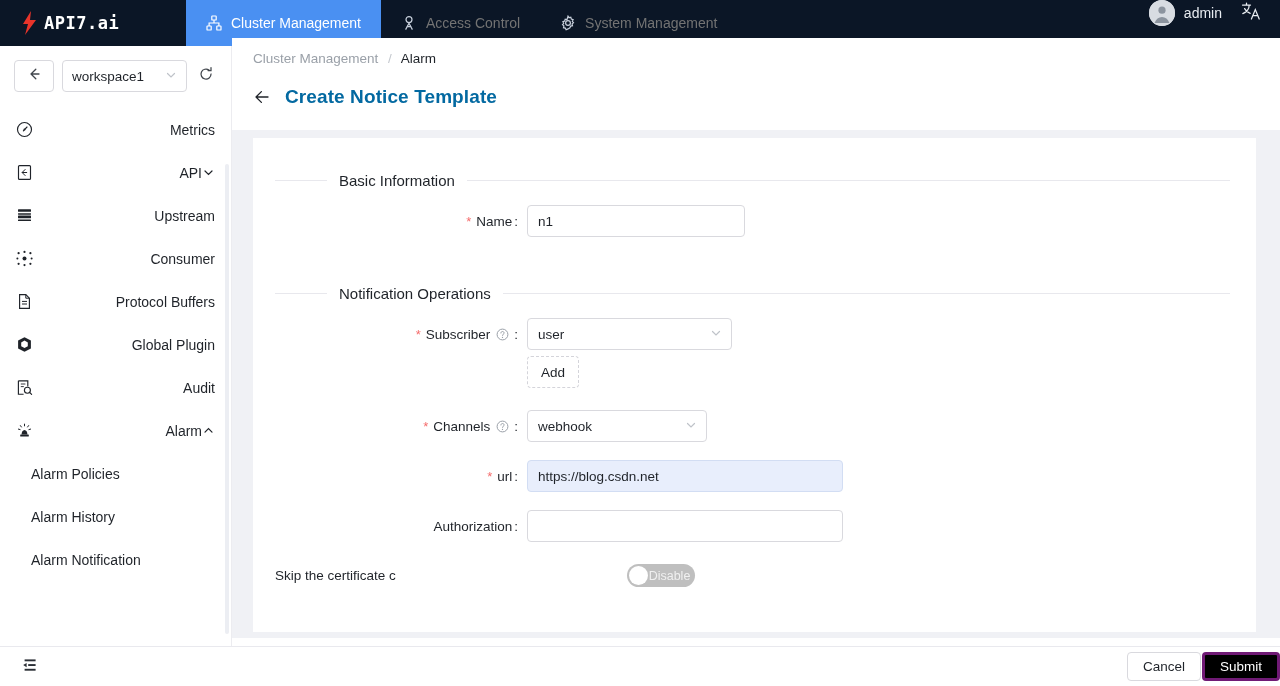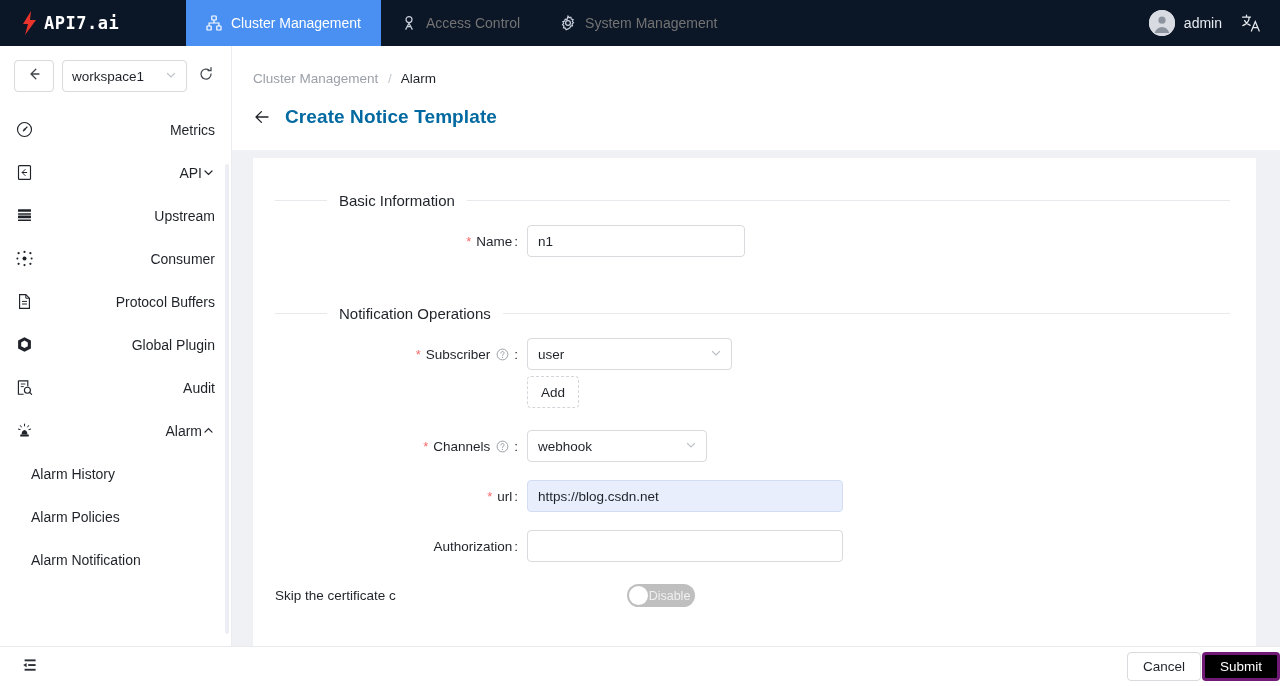--- a/index.html
+++ b/index.html
@@ -26,21 +26,21 @@
     font-family: "DejaVu Sans Mono", monospace; line-height: 1;
   }
   .nav-items { display: flex; align-items: stretch; }
   .nav-item {
     display: flex; align-items: center; gap: 9px; padding: 0 20px;
     color: #737373; font-size: 14px; cursor: pointer; white-space: nowrap;
   }
   .nav-item.active { background: #4a90f2; color: #ffffff; }
   .nav-item svg { display: block; flex: none; }
   .topbar-right {
-    margin-left: auto; display: flex; align-items: center; gap: 18px; padding-right: 18px;
+    margin-left: auto; display: flex; align-items: flex-start; gap: 18px; padding-right: 18px;
   }
   .avatar-wrap { display: flex; align-items: center; gap: 9px; cursor: pointer; }
   .avatar {
     width: 26px; height: 26px; border-radius: 50%; background: #d8dce2;
     display: flex; align-items: center; justify-content: center;
   }
   .user-name { color: #e8ecf1; font-size: 14px; }
   .lang-btn { cursor: pointer; display: flex; align-items: center; }
 
   
@@ -76,21 +76,21 @@
     display: flex; align-items: center; height: 43px; padding-left: 31px;
     font-size: 14px; color: #1f2329; cursor: pointer;
   }
   .side-scroll {
     position: absolute; top: 118px; right: 2px; width: 4px; height: 470px;
     background: #eceef3; border-radius: 2px;
   }
 
   
   .main {
-    position: absolute; top: 58px; left: 232px; width: 1048px; height: 600px;
+    position: absolute; top: 38px; left: 232px; width: 1048px; height: 600px;
     background: #ffffff; overflow: hidden;
   }
   .crumb { padding: 13px 0 0 21px; font-size: 13.5px; }
   .crumb .c-dim { color: #9aa0a8; }
   .crumb .c-sep { color: #c4c8ce; margin: 0 6px; }
   .crumb .c-cur { color: #1f2329; }
   .page-title-row {
     display: flex; align-items: center; gap: 14px; padding: 20px 0 0 21px;
   }
   .page-title { font-size: 19px; font-weight: 700; color: #0369a1; letter-spacing: .1px; }
@@ -361,24 +361,24 @@
         </span>
         <span class="mi-label">Alarm</span>
         <span class="mi-caret">
           <svg width="13" height="13" viewBox="0 0 13 13" fill="none" stroke="#1f2329" stroke-width="1.2" stroke-linecap="round">
             <path d="M3 8.2L6.5 4.7 10 8.2"></path>
           </svg>
         </span>
       </div>
 
       <div class="submenu-item">
+        <span>Alarm Policies</span>
+      </div>
+      <div class="submenu-item">
         <span>Alarm History</span>
-      </div>
-      <div class="submenu-item">
-        <span>Alarm Policies</span>
       </div>
       <div class="submenu-item">
         <span>Alarm Notification</span>
       </div>
     </div>
 
     <div class="side-scroll"></div>
   </div>
 
   <div class="main">

